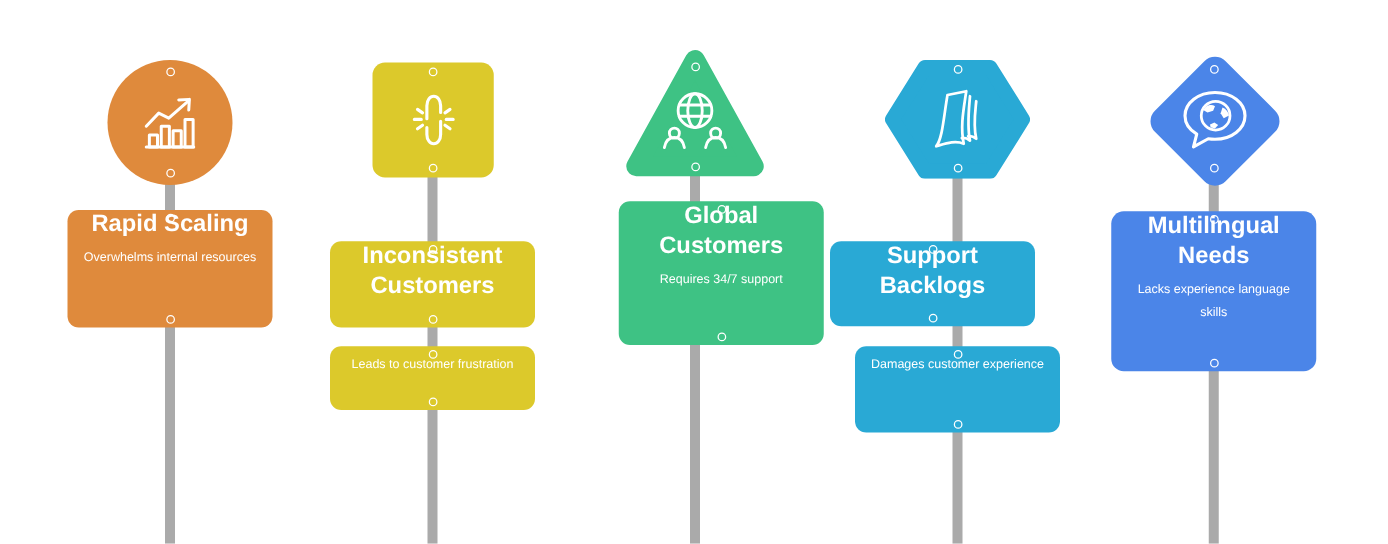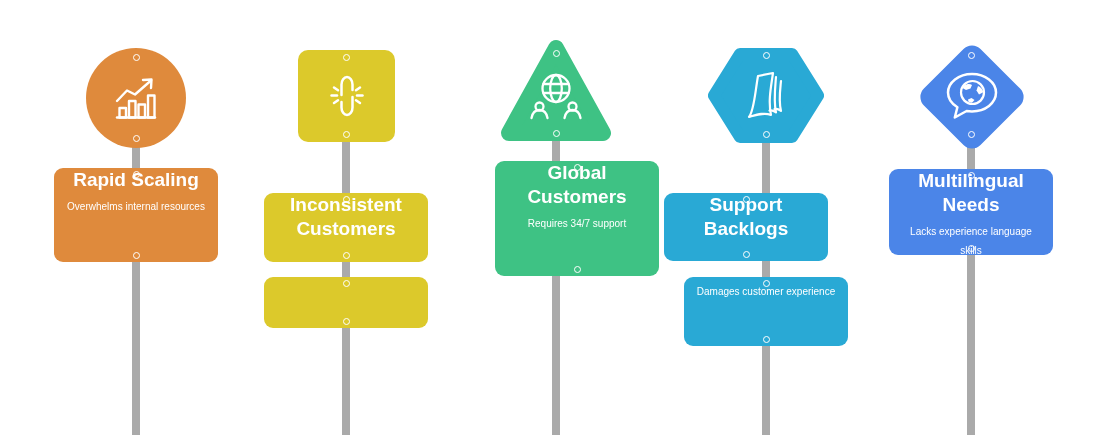--- a/index.html
+++ b/index.html
@@ -71,20 +71,21 @@
       </svg>
     </div>
     <div class="sign" style="left:264px;top:193px;height:69px;">
       <span class="rivet r-top"></span>
       <span class="rivet r-bot"></span>
       <div class="title">Inconsistent Customers</div>
     </div>
     <div class="sign" style="left:264px;top:277px;height:51px;">
       <span class="rivet r-top"></span>
       <span class="rivet r-bot"></span>
+      <div class="subtitle">Leads to customer frustration</div>
     </div>
   </div>
 
   <div style="--c: #3EC284;">
     <div class="pole" style="left:552px;top:135px;height:300px;"></div>
     <div class="shape tri-wrap" style="left:498px;top:38px;">
       <svg class="shape-bg" width="116" height="105" viewBox="0 0 116 105">
         <path d="M58 10 L105 95 H11 Z" fill="currentColor" stroke="currentColor" stroke-width="16" stroke-linejoin="round"></path>
       </svg>
       <span class="rivet" style="top:12px"></span>
@@ -141,21 +142,21 @@
       <span class="rivet" style="top:12px"></span>
       <span class="rivet" style="bottom:15px"></span>
       <svg class="icon" width="62" height="56" viewBox="0 0 62 56" fill="none" stroke="#fff" stroke-width="2.5" stroke-linecap="round" stroke-linejoin="round">
         <path d="M31 5 C17.7 5 7 13.3 7 23.6 c0 6 3.7 11.3 9.4 14.7 L13.8 48.5 25.6 42 c1.8 .3 3.6 .4 5.4 .4 13.3 0 24-8.3 24-18.8 C55 13.3 44.3 5 31 5 Z"></path>
         <circle cx="31.5" cy="23.5" r="11.5" stroke-width="2.2"></circle>
         <path d="M23.5 16.5 c2.5-1.8 5.5-2 7.5-.5 l-1.5 3.5 -4.5 1.5 -3.5-2 z" fill="#fff" stroke="none"></path>
         <path d="M37 17 c2.8 1.2 4.8 3.5 5.2 6.3 l-4.2 2.2 -2.5-4 1.5-4.5 z" fill="#fff" stroke="none"></path>
         <path d="M27 30.5 l3.5-1.5 3 2 -2.5 2.8 -3.5-1 z" fill="#fff" stroke="none"></path>
       </svg>
     </div>
-    <div class="sign" style="left:889px;top:169px;height:86px;">
+    <div class="sign" style="left:889px;top:169px;height:128px;border-radius:10px;">
       <span class="rivet r-top"></span>
       <span class="rivet r-bot"></span>
       <div class="title">Multilingual Needs</div>
       <div class="subtitle">Lacks experience language skills</div>
     </div>
   </div>
 
 </div>
 
 </body></html>

